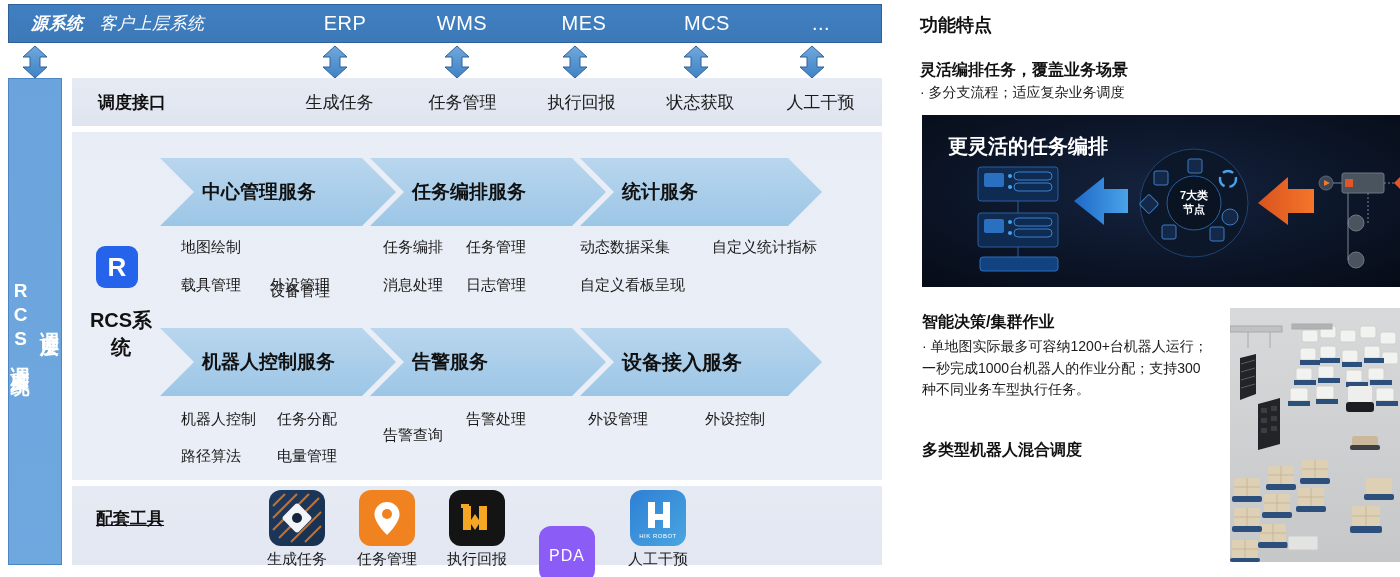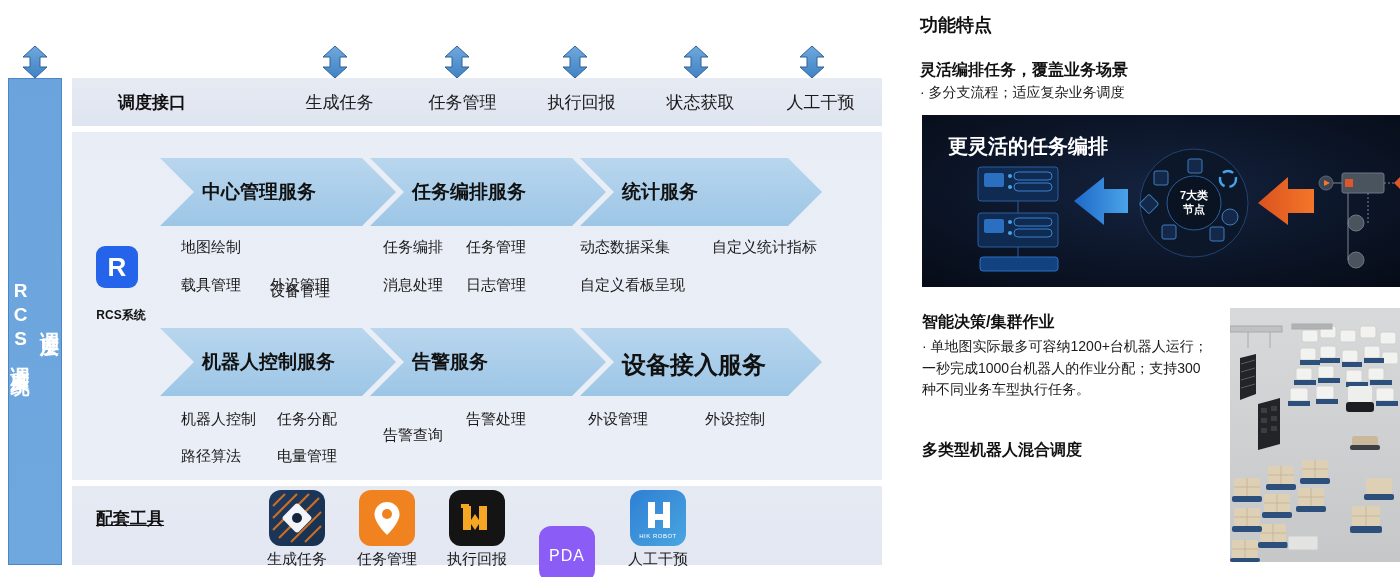--- a/index.html
+++ b/index.html
@@ -81,21 +81,21 @@
 
   
   .rcs-badge {
     position:absolute; left:96px; top:246px; width:42px; height:42px;
     border-radius:9px; background:#2563eb;
     color:#fff; font-weight:bold; font-size:26px;
     display:flex; align-items:center; justify-content:center;
   }
   .rcs-name {
     position:absolute; left:82px; top:307px; width:78px; text-align:center;
-    font-weight:bold; font-size:12px; color:#111;
+    font-weight:bold; font-size:20px; color:#111;
   }
 
   
   .chev { position:absolute; height:68px; }
   .subitem { position:absolute; font-size:15px; color:#1a1a1a; white-space:nowrap; }
 
   
   .right { position:absolute; left:900px; top:0; width:500px; height:577px; }
   .r-title { position:absolute; left:20px; top:13px; font-size:18px; font-weight:bold; color:#111; }
   .sec-head { position:absolute; font-size:16px; font-weight:bold; color:#111; }
@@ -110,20 +110,29 @@
     overflow:hidden; background:#cfcfcf;
   }
 </style>
 </head>
 <body>
 
 <div class="page">
 
   <div class="diagram">
 
+    <div class="topbar">
+      <span class="t-src">源系统</span>
+      <span class="t-cust">客户上层系统</span>
+      <span class="t-sys" style="left:296px;width:80px;">ERP</span>
+      <span class="t-sys" style="left:413px;width:80px;">WMS</span>
+      <span class="t-sys" style="left:535px;width:80px;">MES</span>
+      <span class="t-sys" style="left:658px;width:80px;">MCS</span>
+      <span class="t-sys" style="left:772px;width:80px;">...</span>
+    </div>
 
     <div class="dblarrow" style="left:18px;top:45px;">
       <svg viewBox="0 0 34 34" width="34" height="34">
         <defs>
             <linearGradient id="ag" x1="0" y1="0" x2="0" y2="1">
           <stop offset="0%" stop-color="#6fa8dd"></stop>
               <stop offset="100%" stop-color="#3f82c4"></stop>
         </linearGradient>
           </defs>
         <path d="M17 1 L29 12 L22 12 L22 22 L29 22 L17 33 L5 22 L12 22 L12 12 L5 12 Z" fill="url(#ag)" stroke="#2f6199" stroke-width="1"></path>
@@ -155,21 +164,21 @@
         </svg>
     </div>
 
     <div class="vpanel">
       <span class="vtxt">调度层</span>
       <span class="vgap"></span>
       <span class="vtxt">RCS调度系统</span>
     </div>
 
     <div class="ifacebar">
-      <span class="lbl" style="left:46px;">调度接口</span>
+      <span class="lbl" style="left:26px;">调度接口</span>
       <span class="itm" style="left:215px;width:105px;">生成任务</span>
       <span class="itm" style="left:338px;width:105px;">任务管理</span>
       <span class="itm" style="left:457px;width:105px;">执行回报</span>
       <span class="itm" style="left:576px;width:105px;">状态获取</span>
       <span class="itm" style="left:696px;width:105px;">人工干预</span>
     </div>
 
     <div class="body-bg"></div>
 
     <div class="rcs-badge">
@@ -209,21 +218,21 @@
     <div class="subitem" style="left:580px;top:276px;">自定义看板呈现</div>
 
     <svg class="chev" style="left:160px;top:328px;width:740px;height:68px;" viewBox="0 0 740 68">
       <path d="M0 0 L202 0 L236 34 L202 68 L0 68 L34 34 Z" fill="url(#cg)"></path>
       <path d="M210 0 L412 0 L446 34 L412 68 L210 68 L244 34 Z" fill="url(#cg)"></path>
       <path d="M420 0 L628 0 L662 34 L628 68 L420 68 L454 34 Z" fill="url(#cg)"></path>
     </svg>
     <div class="chev" style="left:160px;top:328px;width:740px;">
       <span style="position:absolute;left:42px;top:21px;font-weight:bold;font-size:19px;color:#111;">机器人控制服务</span>
       <span style="position:absolute;left:252px;top:21px;font-weight:bold;font-size:19px;color:#111;">告警服务</span>
-      <span style="position:absolute;left:462px;top:21px;font-weight:bold;font-size:24px;color:#111;">设备接入服务</span>
+      <span style="position:absolute;left:462px;top:21px;font-weight:bold;font-size:20px;color:#111;">设备接入服务</span>
     </div>
     <div class="subitem" style="left:181px;top:410px;">机器人控制</div>
     <div class="subitem" style="left:277px;top:410px;">任务分配</div>
     <div class="subitem" style="left:181px;top:447px;">路径算法</div>
     <div class="subitem" style="left:277px;top:447px;">电量管理</div>
 
     <div class="subitem" style="left:383px;top:410px;margin-top:16px;">告警查询</div>
     <div class="subitem" style="left:466px;top:410px;">告警处理</div>
 
     <div class="subitem" style="left:588px;top:410px;">外设管理</div>

